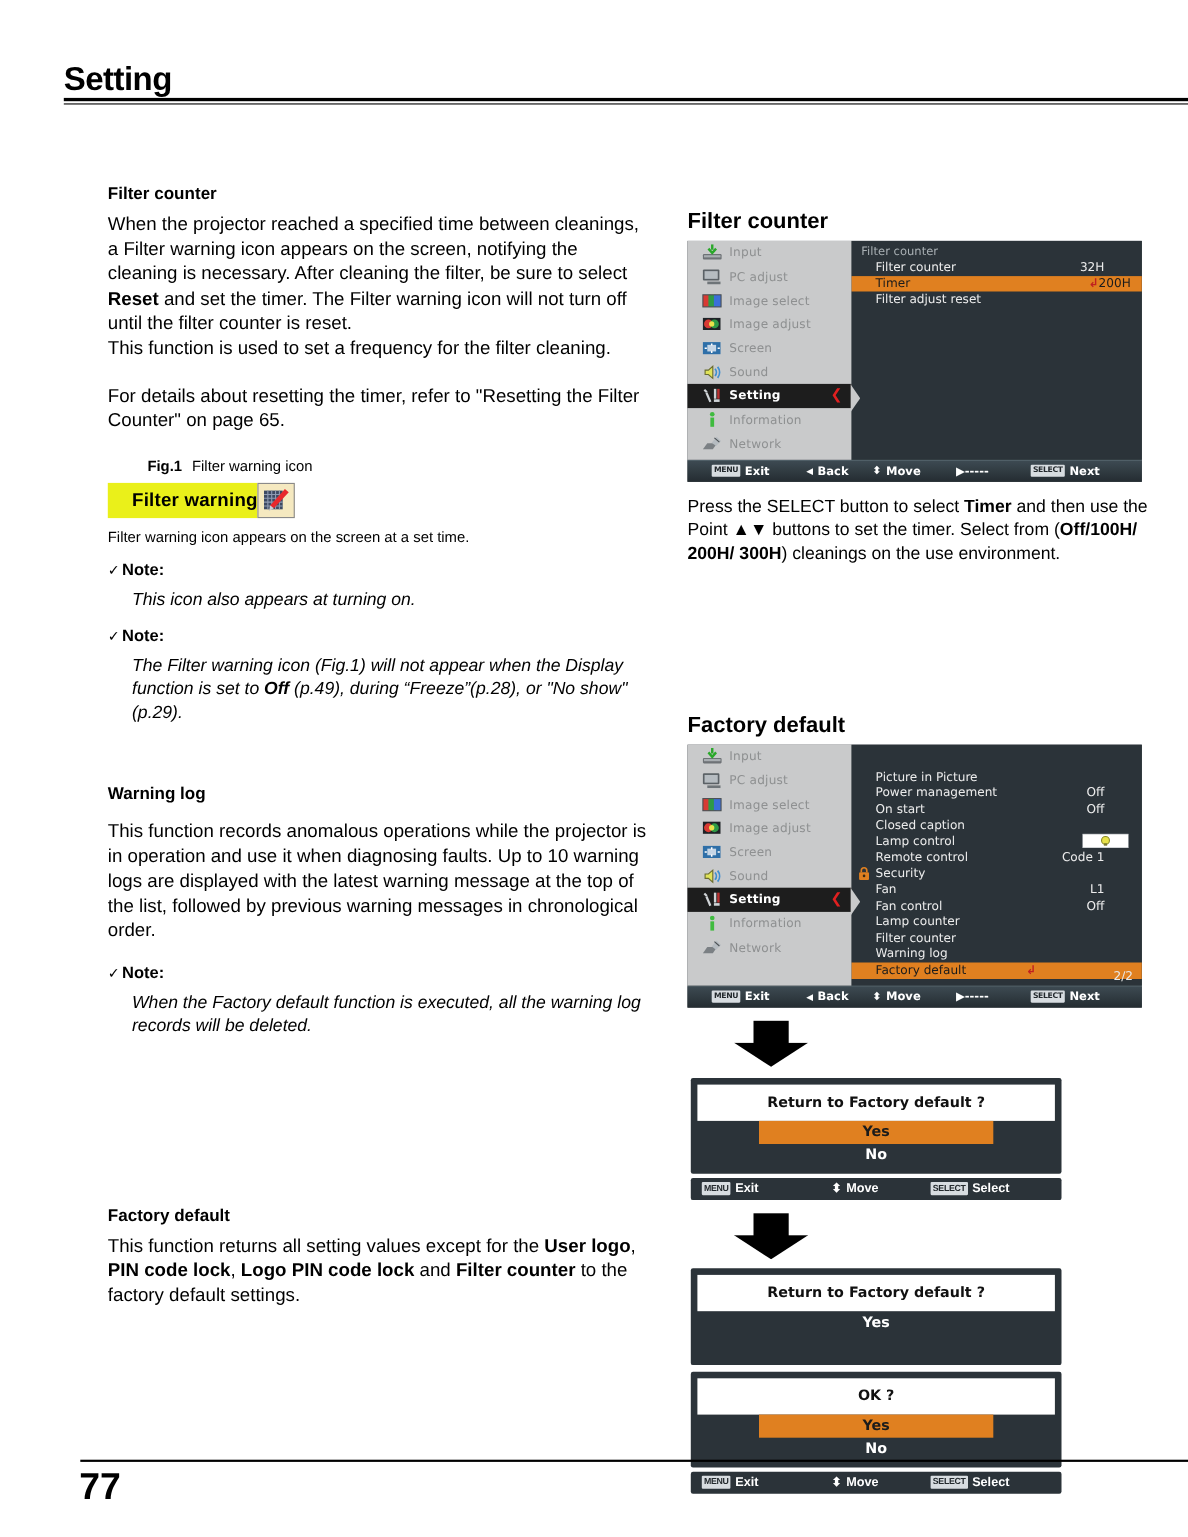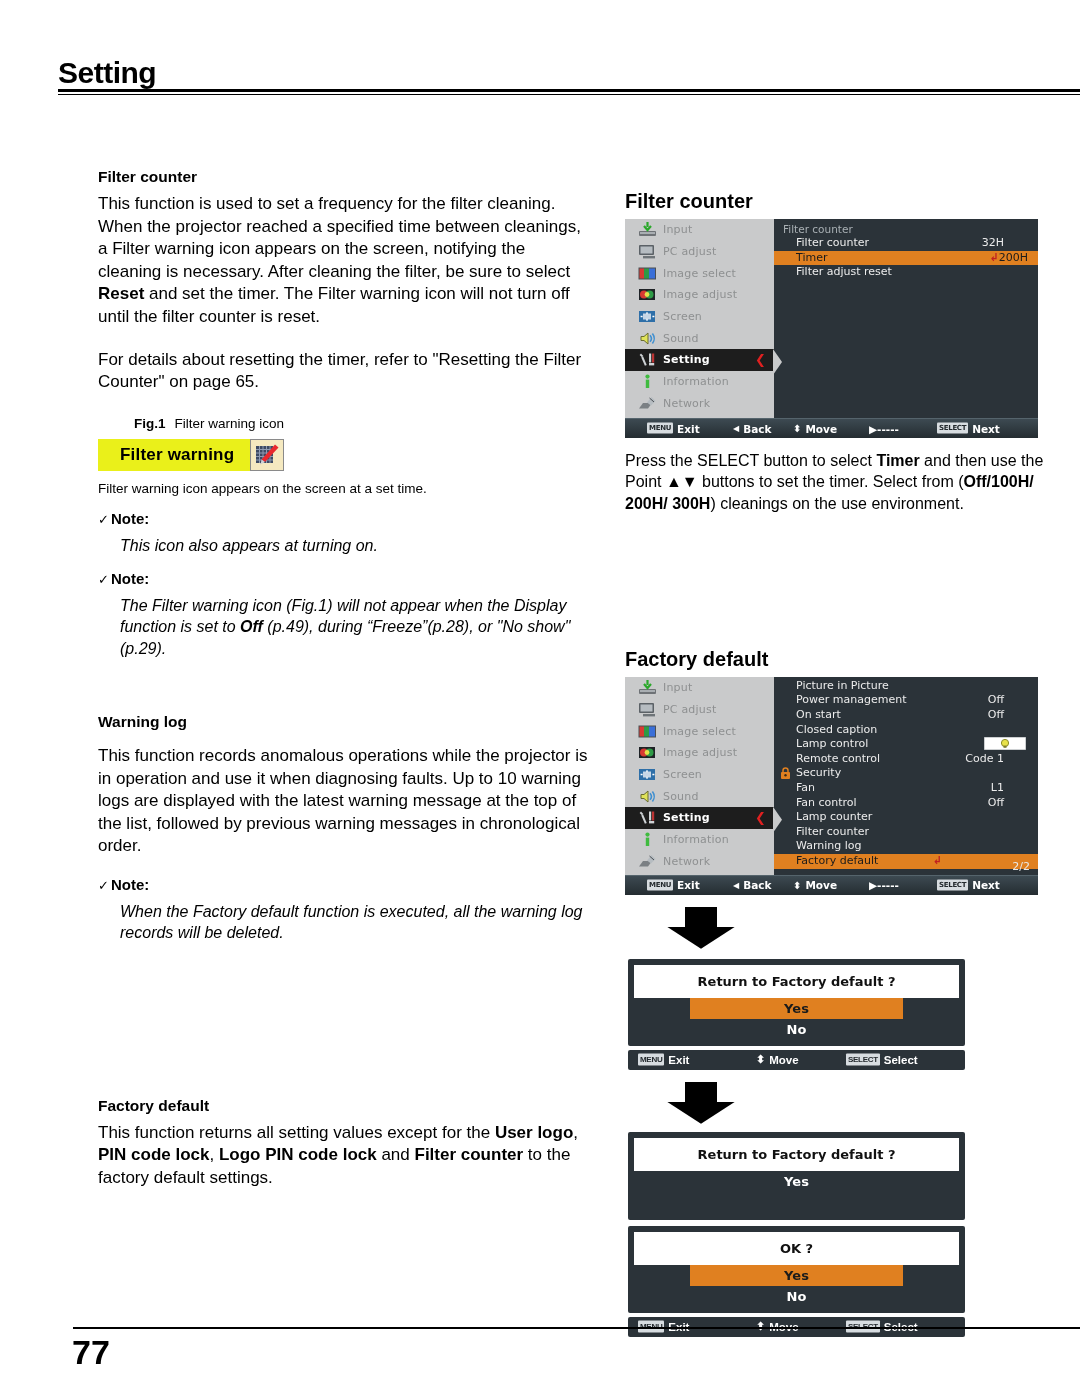--- a/index.html
+++ b/index.html
@@ -105,21 +105,21 @@
     margin-top: 8px;
     display: inline-flex;
     align-items: stretch;
     height: 32px;
   }
   .warn-banner .warn-text {
     background: #eaf01a;
     color: #000;
     font-size: 17px;
     font-weight: bold;
-    padding: 0 16px 0 22px;
+    padding: 0 0 0 22px;
     display: flex;
     align-items: center;
     letter-spacing: 0.2px;
   }
   .warn-banner .warn-icon {
     width: 34px;
     background: #f5e9c0;
     border: 1px solid #8a8a8a;
     box-sizing: border-box;
     display: flex;
@@ -350,22 +350,22 @@
 
 <div id="page-header">
   <div class="chapter-title">Setting</div>
   <div class="rule-thick"></div>
   <div class="rule-thin"></div>
 </div>
 
 <div id="left-col">
 
   <h3 class="sec-head">Filter counter</h3>
+  <p class="body"><span>When the projector reached a specified time between cleanings, a Filter warning icon appears on the screen, notifying the cleaning is necessary. After cleaning the filter, be sure to select </span><span class="b">Reset</span><span> and set the timer. The Filter warning icon will not turn off until the filter counter is reset.</span></p>
   <p class="body">This function is used to set a frequency for the filter cleaning.</p>
-  <p class="body"><span>When the projector reached a specified time between cleanings, a Filter warning icon appears on the screen, notifying the cleaning is necessary. After cleaning the filter, be sure to select </span><span class="b">Reset</span><span> and set the timer. The Filter warning icon will not turn off until the filter counter is reset.</span></p>
   <p class="body gap">For details about resetting the timer, refer to "Resetting the Filter Counter" on page 65.</p>
 
   <div class="fig-caption">
     <span class="fig-label">Fig.1</span><span>Filter warning icon</span>
   </div>
 
   <div class="warn-banner">
     <div class="warn-text">Filter warning</div>
     <div class="warn-icon">
       <svg width="26" height="24" viewBox="0 0 26 24" aria-hidden="true">
@@ -636,21 +636,21 @@
               <svg width="19" height="15" viewBox="0 0 19 15">
                 <path d="M1 12.5 L10 12.5 L14 7 L5 7 z" fill="#7b8084"></path>
                 <path d="M9 6.5 L13.5 1 L17.5 5 L13 9.5 z" fill="#b6bcc1"></path>
                 <path d="M11.5 2 L16 6" stroke="#4a4f53"></path>
               </svg>
             </span>
             <span>Network</span>
           </div>
         </div>
       <div class="osd-side-pointer" style="top:130px"></div>
-      <div class="osd-main" style="min-height:196px; padding-top:2px">
+      <div class="osd-main" style="min-height:196px; padding-top:23px">
         <div id="osd2-items">
             <div class="item"><span>Picture in Picture</span></div>
             <div class="item"><span>Power management</span><span class="val" style="right: 34px;">Off</span></div>
             <div class="item"><span>On start</span><span class="val" style="right: 34px;">Off</span></div>
             <div class="item"><span>Closed caption</span></div>
             <div class="item"><span>Lamp control</span><span class="val" style="right: 12px; top: 0px;"><svg width="42" height="13" viewBox="0 0 42 13">
                   <rect x="0" y="0" width="42" height="13" fill="#ffffff" stroke="#9aa0a4"></rect>
                   <circle cx="21" cy="6" r="3.6" fill="#e8e24a" stroke="#8a8a2a"></circle>
                   <rect x="19.5" y="8.6" width="3" height="2.2" fill="#7a7a30"></rect>
                 </svg></span></div>

